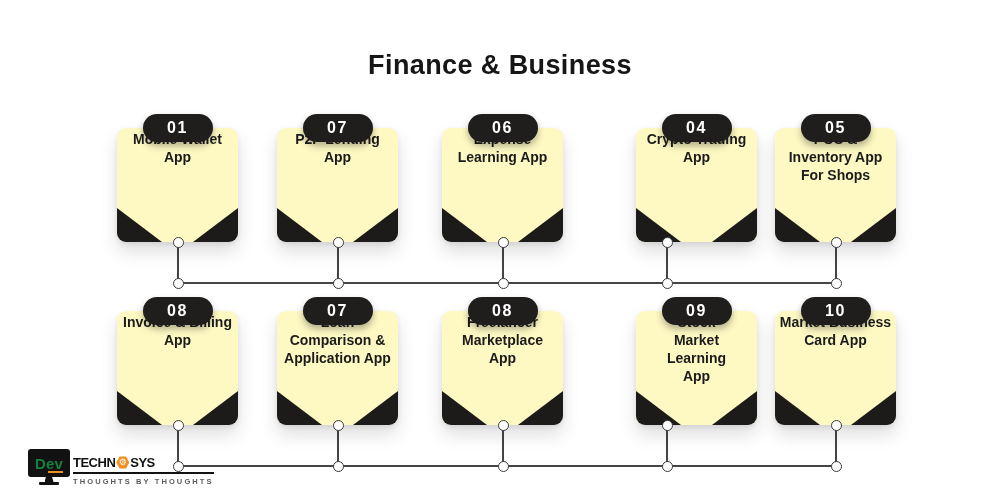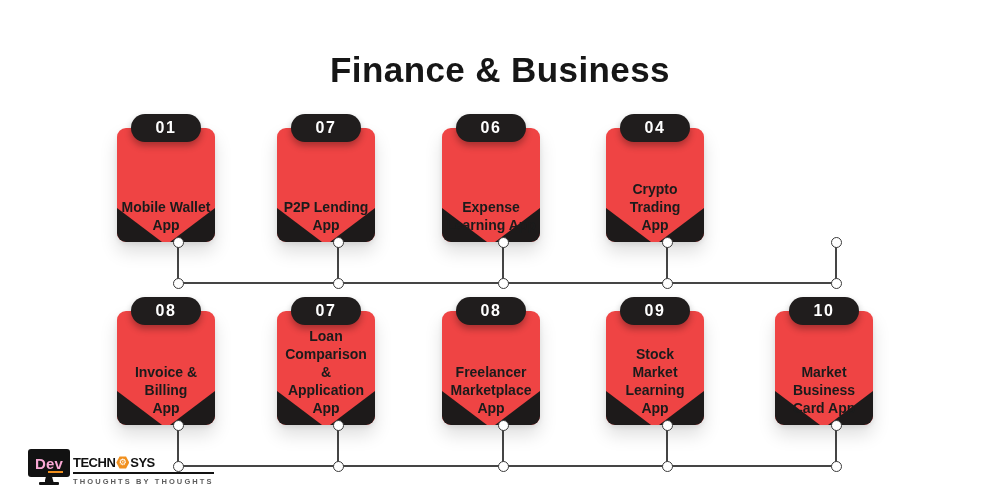--- a/index.html
+++ b/index.html
@@ -6,21 +6,21 @@
   body{
     width:1000px;height:500px;position:relative;overflow:hidden;
     background:#ffffff;
     font-family:"Liberation Sans", sans-serif;
   }
   .stage{position:absolute;inset:0;}
 
   
   .title{
     position:absolute;top:50px;left:0;width:1000px;
-    text-align:center;font-size:35px;font-weight:600;
+    text-align:center;font-size:27px;font-weight:600;
     letter-spacing:.4px;color:#161616;
   }
 
   
   .hline{position:absolute;left:178px;width:658px;height:1.5px;background:#454545;z-index:1;}
   .hline.row1{top:282px;}
   .hline.row2{top:465px;}
   .vline{position:absolute;width:1.5px;height:41px;background:#454545;z-index:1;}
   .vline.row1{top:242px;}
   .vline.row2{top:425px;}
@@ -30,28 +30,28 @@
     background:#ffffff;border:1.5px solid #3a3a3a;border-radius:50%;z-index:4;
   }
   .dot.c1{left:172.5px}.dot.c2{left:332.5px}.dot.c3{left:497.5px}.dot.c4{left:661.5px}.dot.c5{left:830.5px}
   .dot.cardbot1{top:236.5px}
   .dot.hub1{top:277.5px}
   .dot.cardbot2{top:419.5px}
   .dot.hub2{top:460.5px}
 
   
   .card{
-    position:absolute;width:98px;height:114px;
-    background:#ef4444;border-radius:9px;
+    position:absolute;width:121px;height:114px;
+    background:#fef9c3;border-radius:9px;
     box-shadow:0 10px 18px rgba(0,0,0,.13),0 2px 5px rgba(0,0,0,.08);
-    z-index:2;display:flex;align-items:flex-end;justify-content:center;
+    z-index:2;display:flex;align-items:flex-start;justify-content:center;
   }
   .card.row1{top:128px;}
   .card.row2{top:311px;}
-  .card.c1{left:117px}.card.c2{left:277px}.card.c3{left:442px}.card.c4{left:606px}.card.c5{left:775px}
+  .card.c1{left:117px}.card.c2{left:277px}.card.c3{left:442px}.card.c4{left:636px}.card.c5{left:775px}
 
   .card-clip{position:absolute;inset:0;border-radius:9px;overflow:hidden;}
   .tri{position:absolute;bottom:0;width:45px;height:34px;background:#1d1a1a;}
   .tri.left{left:0;clip-path:polygon(0 0,100% 100%,0 100%);}
   .tri.right{right:0;clip-path:polygon(100% 0,100% 100%,0 100%);}
 
   .badge{
     position:absolute;top:-14px;left:50%;margin-left:-35px;
     width:70px;height:28px;border-radius:14px;background:#201d1d;
     box-shadow:0 4px 7px rgba(0,0,0,.30);
@@ -65,21 +65,21 @@
     color:#1b1b1b;white-space:pre-line;
   }
 
   
   .logo{position:absolute;left:28px;top:449px;display:flex;align-items:flex-start;z-index:5;}
   .monitor{display:flex;flex-direction:column;align-items:center;margin-right:3px;}
   .monitor-screen{
     position:relative;width:42px;height:28px;background:#121212;border-radius:3px;
     display:flex;align-items:center;justify-content:center;
   }
-  .monitor-dev{color:#f9a8d4;font-size:15px;font-weight:700;letter-spacing:.2px;}
+  .monitor-dev{color:#15803d;font-size:15px;font-weight:700;letter-spacing:.2px;}
   .monitor-accent{position:absolute;bottom:4px;right:7px;width:15px;height:2px;background:#f1901e;}
   .monitor-neck{width:9px;height:5px;background:#121212;clip-path:polygon(15% 0,85% 0,100% 100%,0 100%);}
   .monitor-base{width:20px;height:2.5px;background:#121212;border-radius:1px;}
   .wordmark-col{display:flex;flex-direction:column;margin-top:5px;}
   .wordmark{display:flex;align-items:center;}
   .wordmark-text{font-size:13px;font-weight:800;letter-spacing:-.5px;color:#121212;line-height:17px;}
   .hexagon{
     width:13px;height:13px;margin:0 1px;background:#f1901e;
     clip-path:polygon(25% 3%,75% 3%,100% 50%,75% 97%,25% 97%,0% 50%);
     display:flex;align-items:center;justify-content:center;
@@ -169,20 +169,32 @@
     <div class="card-clip">
       <div class="tri left"></div>
       <div class="tri right"></div>
     </div>
     <div class="badge">
       <span class="badge-num">04</span>
     </div>
     <div class="card-label">Crypto Trading
 App</div>
   </div>
+  <div class="card row1 c5">
+    <div class="card-clip">
+      <div class="tri left"></div>
+      <div class="tri right"></div>
+    </div>
+    <div class="badge">
+      <span class="badge-num">05</span>
+    </div>
+    <div class="card-label">POS &amp;
+Inventory App
+For Shops</div>
+  </div>
 
   <div class="card row2 c1">
     <div class="card-clip">
       <div class="tri left"></div>
       <div class="tri right"></div>
     </div>
     <div class="badge">
       <span class="badge-num">08</span>
     </div>
     <div class="card-label">Invoice &amp; Billing

